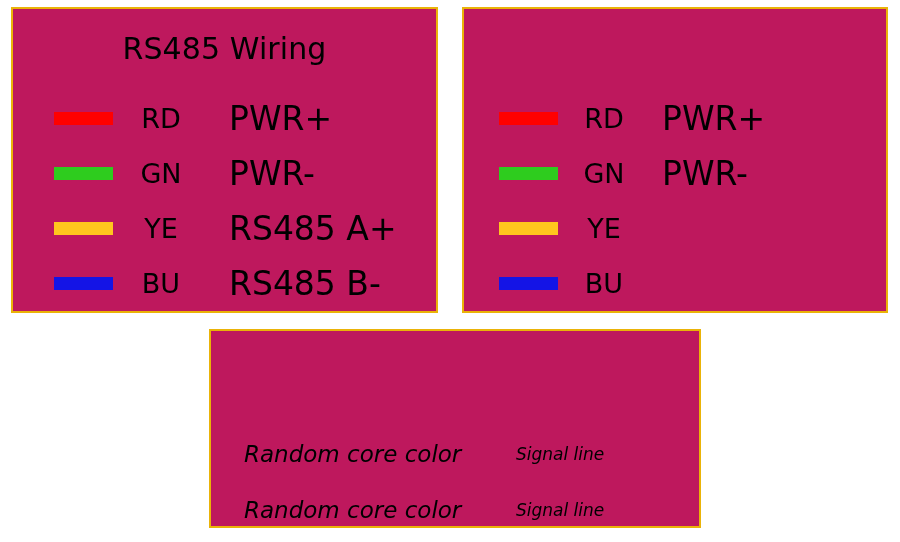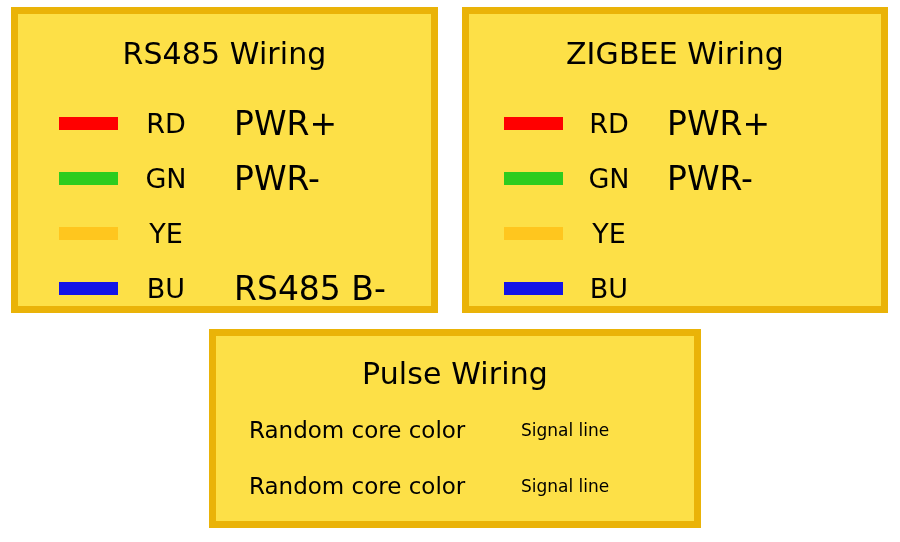--- a/index.html
+++ b/index.html
@@ -14,22 +14,22 @@
     position: relative;
     overflow: hidden;
     font-family: "DejaVu Sans", "Liberation Sans", sans-serif;
     color: #000000;
     -webkit-font-smoothing: antialiased;
   }
 
   .panel {
     position: absolute;
     box-sizing: border-box;
-    background: #fde047;
-    border: 7px solid #eab308;
+    background: #be185d;
+    border: 2px solid #eab308;
   }
 
   
   #panel-rs485 {
     left: 11px;
     top: 7px;
     width: 427px;
     height: 306px;
   }
   #panel-zigbee {
@@ -119,22 +119,23 @@
 
   
   .pulse-rows {
     position: absolute;
     left: 0;
     right: 0;
     top: 81px;
   }
   .pulse-row {
     display: flex;
-    align-items: flex-start;
+    align-items: flex-end;
     height: 56px;
+    font-style: italic;
   }
   .pulse-core {
     width: 305px;
     flex: 0 0 305px;
     text-align: left;
     padding-left: 33px;
     box-sizing: border-box;
     font-size: 23px;
     line-height: 27px;
     white-space: nowrap;
@@ -168,35 +169,35 @@
       </span>
       <span class="code-cell">GN</span>
       <span class="desc-cell">PWR-</span>
     </div>
 
     <div class="wire-row">
       <span class="swatch-cell">
         <span class="swatch" style="background-color: rgb(255, 198, 30);"></span>
       </span>
       <span class="code-cell">YE</span>
+      <span class="desc-cell">RS485 A+</span>
     </div>
 
     <div class="wire-row">
       <span class="swatch-cell">
         <span class="swatch" style="background-color: rgb(20, 20, 230);"></span>
       </span>
       <span class="code-cell">BU</span>
       <span class="desc-cell">RS485 B-</span>
     </div>
 
   </div>
 </div>
 
 <div class="panel" id="panel-zigbee">
-  <div class="panel-title">ZIGBEE Wiring</div>
   <div class="wire-rows">
 
     <div class="wire-row">
       <span class="swatch-cell">
         <span class="swatch" style="background-color: rgb(255, 0, 0);"></span>
       </span>
       <span class="code-cell">RD</span>
       <span class="desc-cell">PWR+</span>
     </div>
 
@@ -219,21 +220,20 @@
       <span class="swatch-cell">
         <span class="swatch" style="background-color: rgb(20, 20, 230);"></span>
       </span>
       <span class="code-cell">BU</span>
     </div>
 
   </div>
 </div>
 
 <div class="panel" id="panel-pulse">
-  <div class="panel-title">Pulse Wiring</div>
   <div class="pulse-rows">
 
     <div class="pulse-row">
       <span class="pulse-core">Random core color</span>
       <span class="pulse-signal">Signal line</span>
     </div>
 
     <div class="pulse-row">
       <span class="pulse-core">Random core color</span>
       <span class="pulse-signal">Signal line</span>

